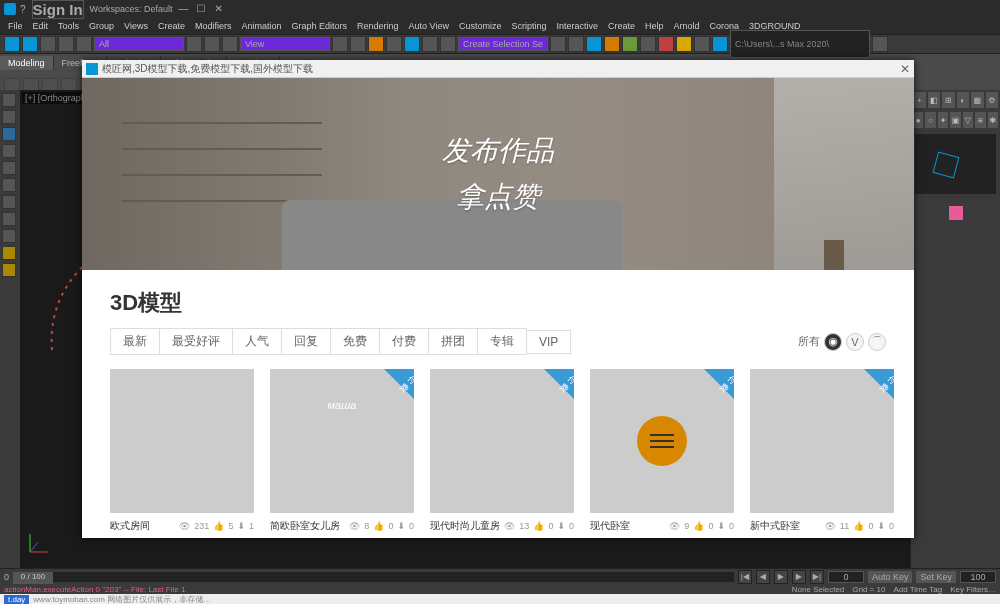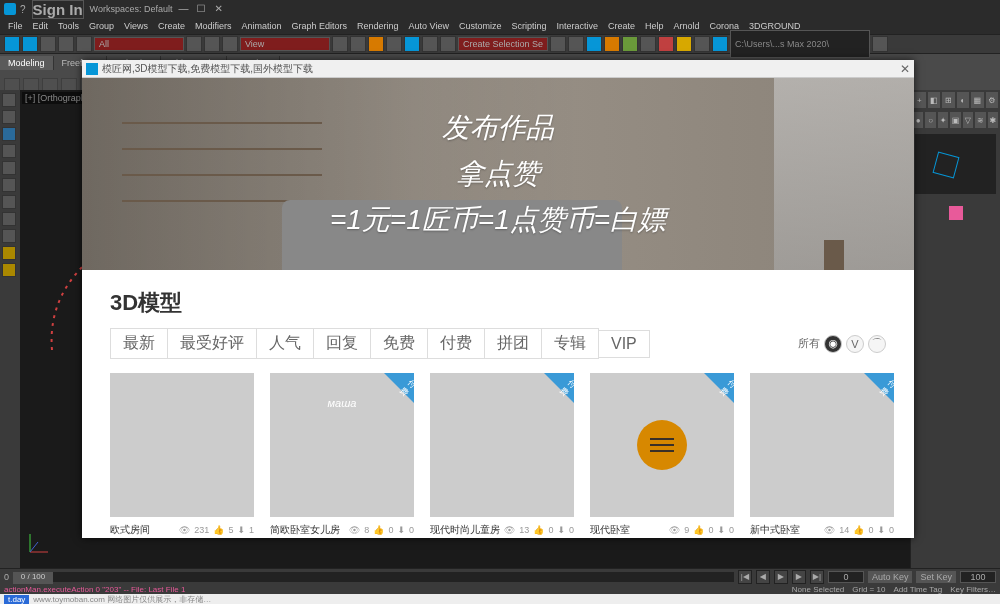--- a/index.html
+++ b/index.html
@@ -16,21 +16,21 @@
 .menubar { height:16px; background:#2b2b2b; display:flex; align-items:center; padding:0 4px; gap:2px; }
 .menubar span { color:#ccc; font-size:9px; padding:0 4px; cursor:default; }
 
 .toolbar-row { height:20px; background:#3a3a3a; display:flex; align-items:center; padding:0 4px; gap:2px; border-top:1px solid #222; border-bottom:1px solid #222; }
 .tb-btn { width:16px; height:16px; background:#555; border:1px solid #333; display:inline-flex; align-items:center; justify-content:center; }
 .tb-btn.teal { background:#0696d7; }
 .tb-btn.orange { background:#d77a00; }
 .tb-btn.green { background:#6a9a3a; }
 .tb-btn.red { background:#c04040; }
 .tb-btn.yellow { background:#d7a800; }
-.tb-input { background:#7f1d1d; color:#aaa; border:1px solid #555; height:14px; font-size:9px; padding:0 4px; width:90px; }
+.tb-input { background:#6d28d9; color:#aaa; border:1px solid #555; height:14px; font-size:9px; padding:0 4px; width:90px; }
 .tb-path { background:#222; color:#888; border:1px solid #555; height:28px; font-size:9px; padding:0 4px; width:140px; }
 
 .ribbon { height:18px; background:#4a4a4a; display:flex; align-items:center; padding:0; }
 .ribbon-tab { padding:2px 8px; font-size:9px; color:#bbb; border-right:1px solid #333; }
 .ribbon-tab.active { background:#5a5a5a; color:#fff; }
 
 .ribbon-body { height:28px; background:#4a4a4a; display:flex; align-items:center; padding:0 4px; gap:3px; border-bottom:1px solid #222; }
 .ribbon-body .tb-btn { opacity:0.5; }
 .poly-label { position:absolute; left:48px; top:97px; font-size:9px; color:#bbb; }
 
@@ -80,21 +80,21 @@
 .hero .h1 { font-size:28px; font-style:italic; margin:4px; z-index:2; text-shadow:0 1px 2px rgba(0,0,0,0.3); }
 .hero .shelf { position:absolute; left:40px; top:20px; width:200px; height:150px; z-index:1; }
 .hero .shelf .line { height:2px; background:#6a5a4a; margin:24px 0; }
 .hero .sofa { position:absolute; left:200px; bottom:0; width:340px; height:70px; background:#888; border-radius:8px 8px 0 0; z-index:1; }
 .hero .plant { position:absolute; right:60px; bottom:0; width:40px; height:120px; z-index:1; }
 .hero .plant::before { content:""; position:absolute; bottom:0; left:10px; width:20px; height:30px; background:#6a5a4a; }
 
 .section-title { font-size:22px; font-weight:bold; color:#333; padding:18px 28px 10px; }
 
 .filter-row { display:flex; align-items:center; padding:0 28px 14px; gap:0; }
-.filter-tab { padding:4px 12px; font-size:16px; color:#666; border:1px solid #ddd; margin-right:-1px; background:#fff; }
+.filter-tab { padding:4px 12px; font-size:12px; color:#666; border:1px solid #ddd; margin-right:-1px; background:#fff; }
 .filter-right { margin-left:auto; display:flex; align-items:center; gap:4px; font-size:11px; color:#666; }
 .ricon { width:18px; height:18px; border-radius:50%; border:1px solid #ccc; display:flex; align-items:center; justify-content:center; background:#f5f5f5; }
 .ricon.dark { background:#333; color:#fff; }
 
 .card-row { display:flex; padding:0 28px; gap:16px; }
 .card { width:144px; }
 .card .thumb { width:144px; height:144px; background:#ccc; position:relative; }
 .card .thumb .badge { position:absolute; top:0; right:0; width:0; height:0; border-left:30px solid transparent; border-top:30px solid #3a9ad7; }
 .card .thumb .badge span { position:absolute; top:-26px; right:2px; transform:rotate(45deg); color:#fff; font-size:8px; }
 .card .meta { display:flex; justify-content:space-between; align-items:center; padding:6px 0; font-size:10px; color:#666; }
@@ -289,21 +289,20 @@
       <div class="shelf">
           <div class="line"></div>
           <div class="line"></div>
           <div class="line"></div>
           <div class="line"></div>
         </div>
       <div class="sofa"></div>
       <div class="plant"></div>
       <div class="h1">发布作品</div>
       <div class="h1">拿点赞</div>
-      <div class="h1">=1元=1匠币=1点赞币=白嫖</div>
     </div>
 
     <div class="section-title">3D模型</div>
 
     <div class="filter-row">
       <div class="filter-tab">最新</div>
       <div class="filter-tab">最受好评</div>
       <div class="filter-tab">人气</div>
       <div class="filter-tab">回复</div>
       <div class="filter-tab">免费</div>
@@ -325,21 +324,21 @@
         <div class="meta">
           <span class="name">欧式房间</span>
           <span class="stats">👁<span>231</span> 👍<span>5</span> ⬇<span>1</span></span>
         </div>
       </div>
       <div class="card">
         <div class="thumb t2">
           <div class="badge">
               <span>付费</span>
             </div>
-          <div style="position:absolute;top:24px;width:100%;text-align:center;color:#fff;font-size:11px;font-style:italic">маша</div>
+          <div style="position:absolute;top:30px;width:100%;text-align:center;color:#fff;font-size:11px;font-style:italic">маша</div>
         </div>
         <div class="meta">
           <span class="name">简欧卧室女儿房</span>
           <span class="stats">👁<span>8</span> 👍<span>0</span> ⬇<span>0</span></span>
         </div>
       </div>
       <div class="card">
         <div class="thumb t3">
             <div class="badge">
               <span>付费</span>
@@ -367,18 +366,18 @@
         </div>
       </div>
       <div class="card">
         <div class="thumb t5">
             <div class="badge">
               <span>付费</span>
             </div>
           </div>
         <div class="meta">
           <span class="name">新中式卧室</span>
-          <span class="stats">👁<span>14</span> 👍<span>0</span> ⬇<span>0</span></span>
+          <span class="stats">👁<span>11</span> 👍<span>0</span> ⬇<span>0</span></span>
         </div>
       </div>
     </div>
   </div>
 </div>
 
 </body></html>

